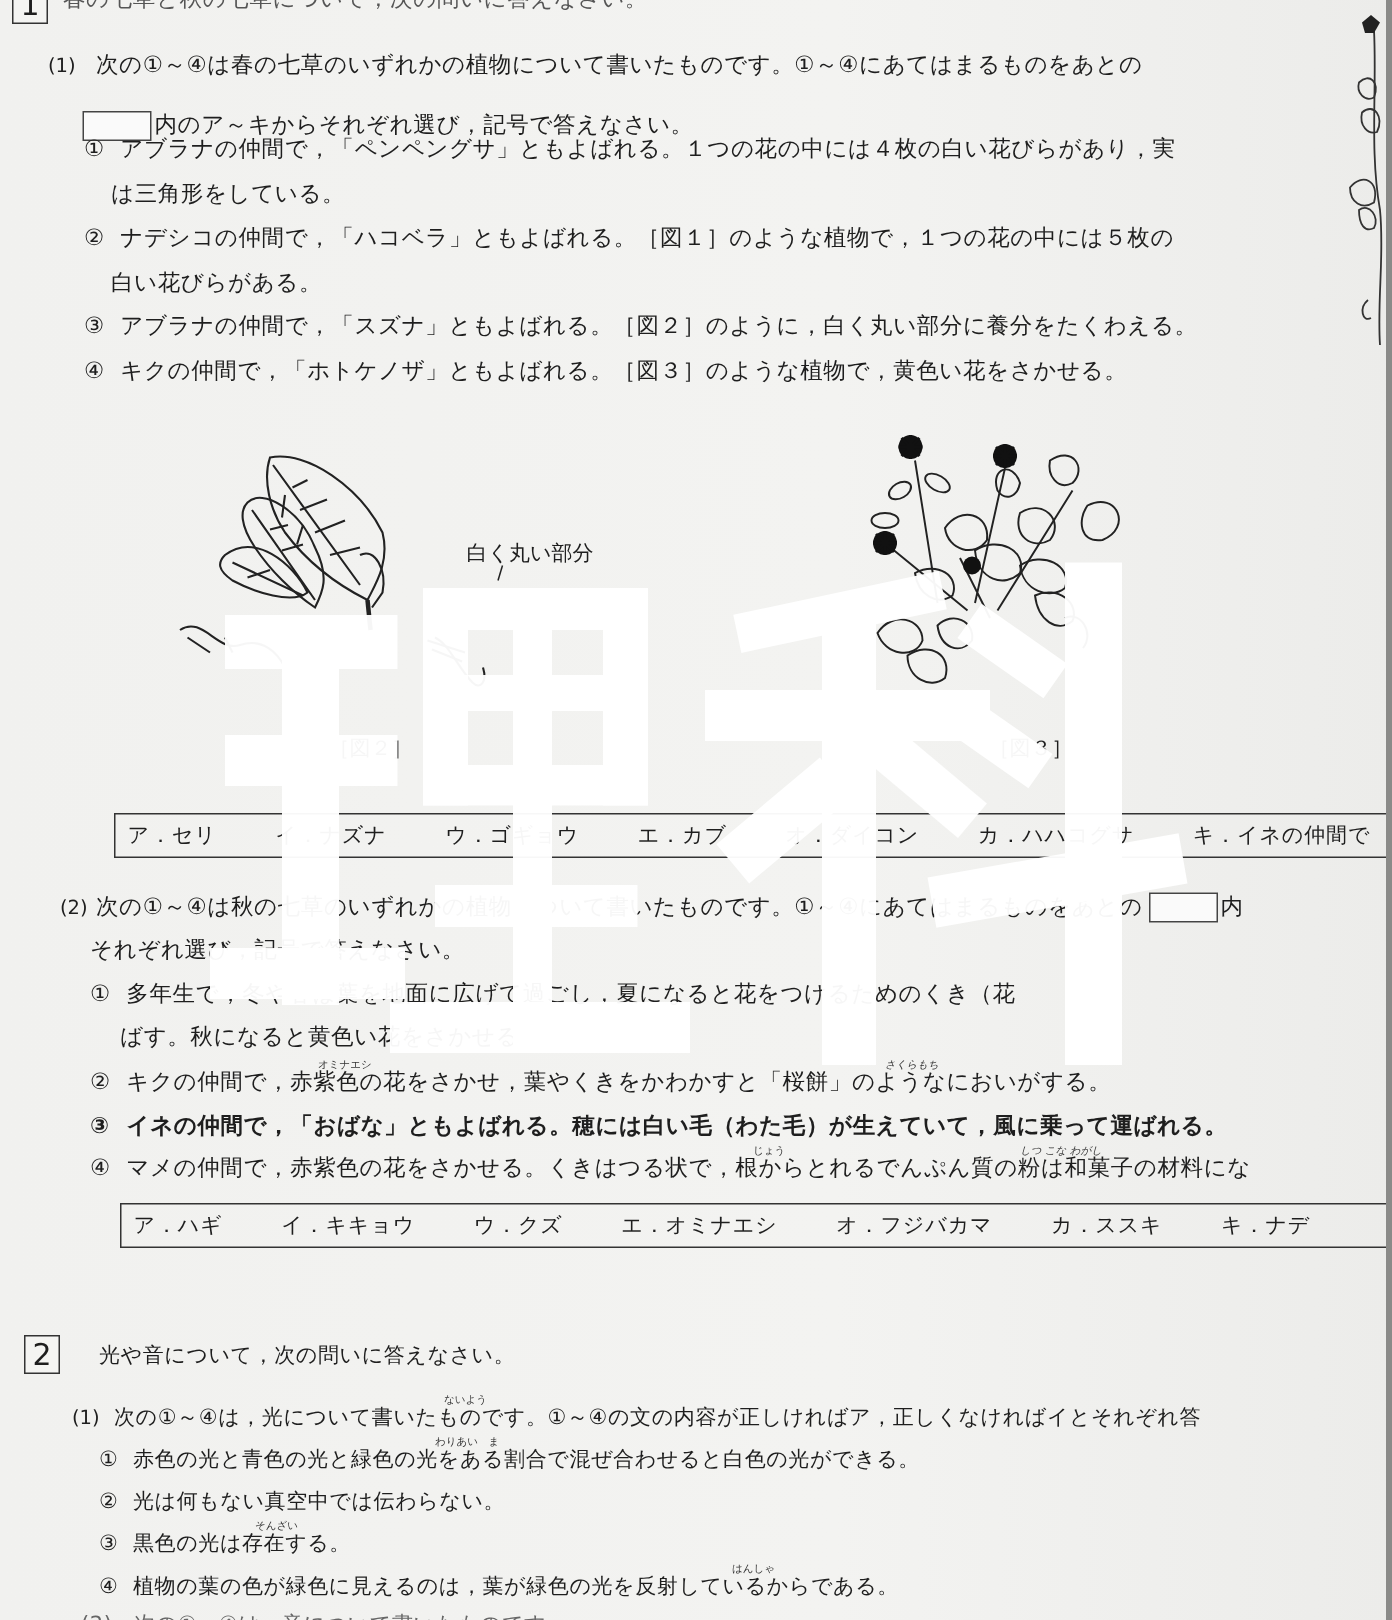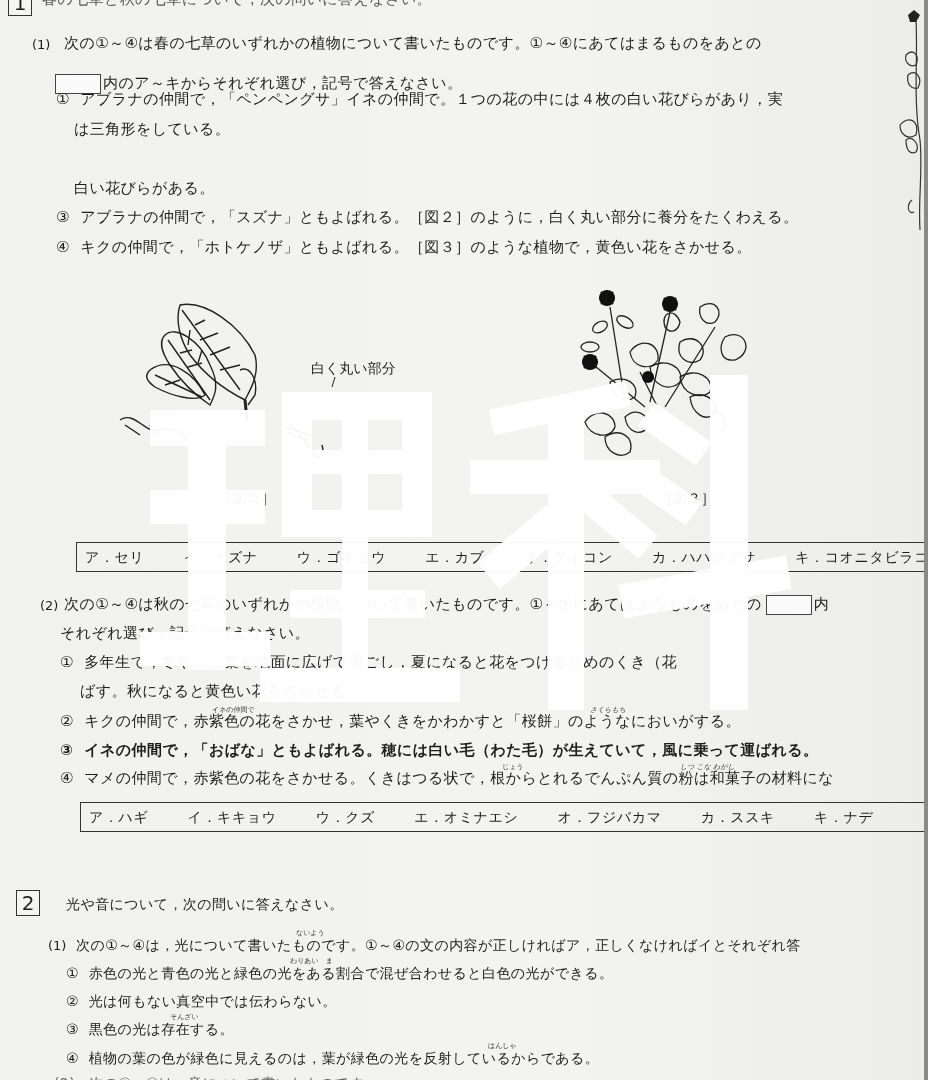--- a/index.html
+++ b/index.html
@@ -42,24 +42,27 @@
   </div>
   <div class="line" style="left:42px; top:-12px; color:#555;">春の七草と秋の七草について，次の問いに答えなさい。</div>
 
   <div class="qnum" style="left:32px; top:37px;">(1)</div>
   <div class="line" style="left:64px; top:32px;">次の①～④は春の七草のいずれかの植物について書いたものです。①～④にあてはまるものをあとの</div>
   <div class="line" style="left:55px; top:72px;">
     <span class="blankbox"></span><span>内のア～キからそれぞれ選び，記号で答えなさい。</span>
   </div>
 
   <div class="line" style="left:56px; top:88px;">
-    <span>①</span>&nbsp;&nbsp;<span>アブラナの仲間で，「ペンペングサ」イネの仲間で。１つの花の中には４枚の白い花びらがあり，実</span>
+    <span>①</span>&nbsp;&nbsp;<span>アブラナの仲間で，「ペンペングサ」ともよばれる。１つの花の中には４枚の白い花びらがあり，実</span>
   </div>
   <div class="line" style="left:74px; top:118px;">は三角形をしている。</div>
 
+  <div class="line" style="left:56px; top:147px;">
+    <span>②</span>&nbsp;&nbsp;<span>ナデシコの仲間で，「ハコベラ」ともよばれる。［図１］のような植物で，１つの花の中には５枚の</span>
+  </div>
   <div class="line" style="left:74px; top:177px;">白い花びらがある。</div>
 
   <div class="line" style="left:56px; top:206px;">
     <span>③</span>&nbsp;&nbsp;<span>アブラナの仲間で，「スズナ」ともよばれる。［図２］のように，白く丸い部分に養分をたくわえる。</span>
   </div>
   <div class="line" style="left:56px; top:236px;">
     <span>④</span>&nbsp;&nbsp;<span>キクの仲間で，「ホトケノザ」ともよばれる。［図３］のような植物で，黄色い花をさかせる。</span>
   </div>
 
   <svg style="position:absolute; left:110px; top:295px;" width="230" height="170" viewBox="0 0 230 170">
@@ -115,35 +118,35 @@
   </svg>
   <div class="caption" style="left:640px; top:490px;">［図３］</div>
 
   <div class="choicebox" style="left:76px; top:542px; width:860px;">
     <span>ア．セリ</span>
     <span>イ．ナズナ</span>
     <span>ウ．ゴギョウ</span>
     <span>エ．カブ</span>
     <span>オ．ダイコン</span>
     <span>カ．ハハコグサ</span>
-    <span>キ．コオニタビラコ</span>
+    <span>キ．イネの仲間で</span>
   </div>
 
   <div class="qnum" style="left:40px; top:598px;">(2)</div>
   <div class="line" style="left:64px; top:593px;">
     <span>次の①～④は秋の七草のいずれかの植物について書いたものです。①～④にあてはまるものをあとの</span><span class="blankbox" style="margin-left:4px;"></span><span>内</span>
   </div>
   <div class="line" style="left:60px; top:622px;">それぞれ選び，記号で答えなさい。</div>
 
   <div class="line" style="left:60px; top:651px;">
     <span>①</span>&nbsp;&nbsp;<span>多年生で，冬や春は葉を地面に広げて過ごし，夏になると花をつけるためのくき（花</span>
   </div>
   <div class="line" style="left:80px; top:680px;">ばす。秋になると黄色い花をさかせる。</div>
 
-  <div class="ruby" style="left:212px; top:705px;">イネの仲間で</div>
+  <div class="ruby" style="left:212px; top:705px;">オミナエシ</div>
   <div class="ruby" style="left:590px; top:705px;font-style:italic;">さくらもち</div>
   <div class="line" style="left:60px; top:710px;">
     <span>②</span>&nbsp;&nbsp;<span>キクの仲間で，赤紫色の花をさかせ，葉やくきをかわかすと「桜餅」のようなにおいがする。</span>
   </div>
   <div class="line" style="left:60px; top:739px;font-weight:bold;">
     <span>③</span>&nbsp;&nbsp;<span>イネの仲間で，「おばな」ともよばれる。穂には白い毛（わた毛）が生えていて，風に乗って運ばれる。</span>
   </div>
   <div class="ruby" style="left:502px; top:762px;">じょう</div>
   <div class="ruby" style="left:680px; top:762px;font-style:italic;">しつ こな わがし</div>
   <div class="line" style="left:60px; top:767px;">

